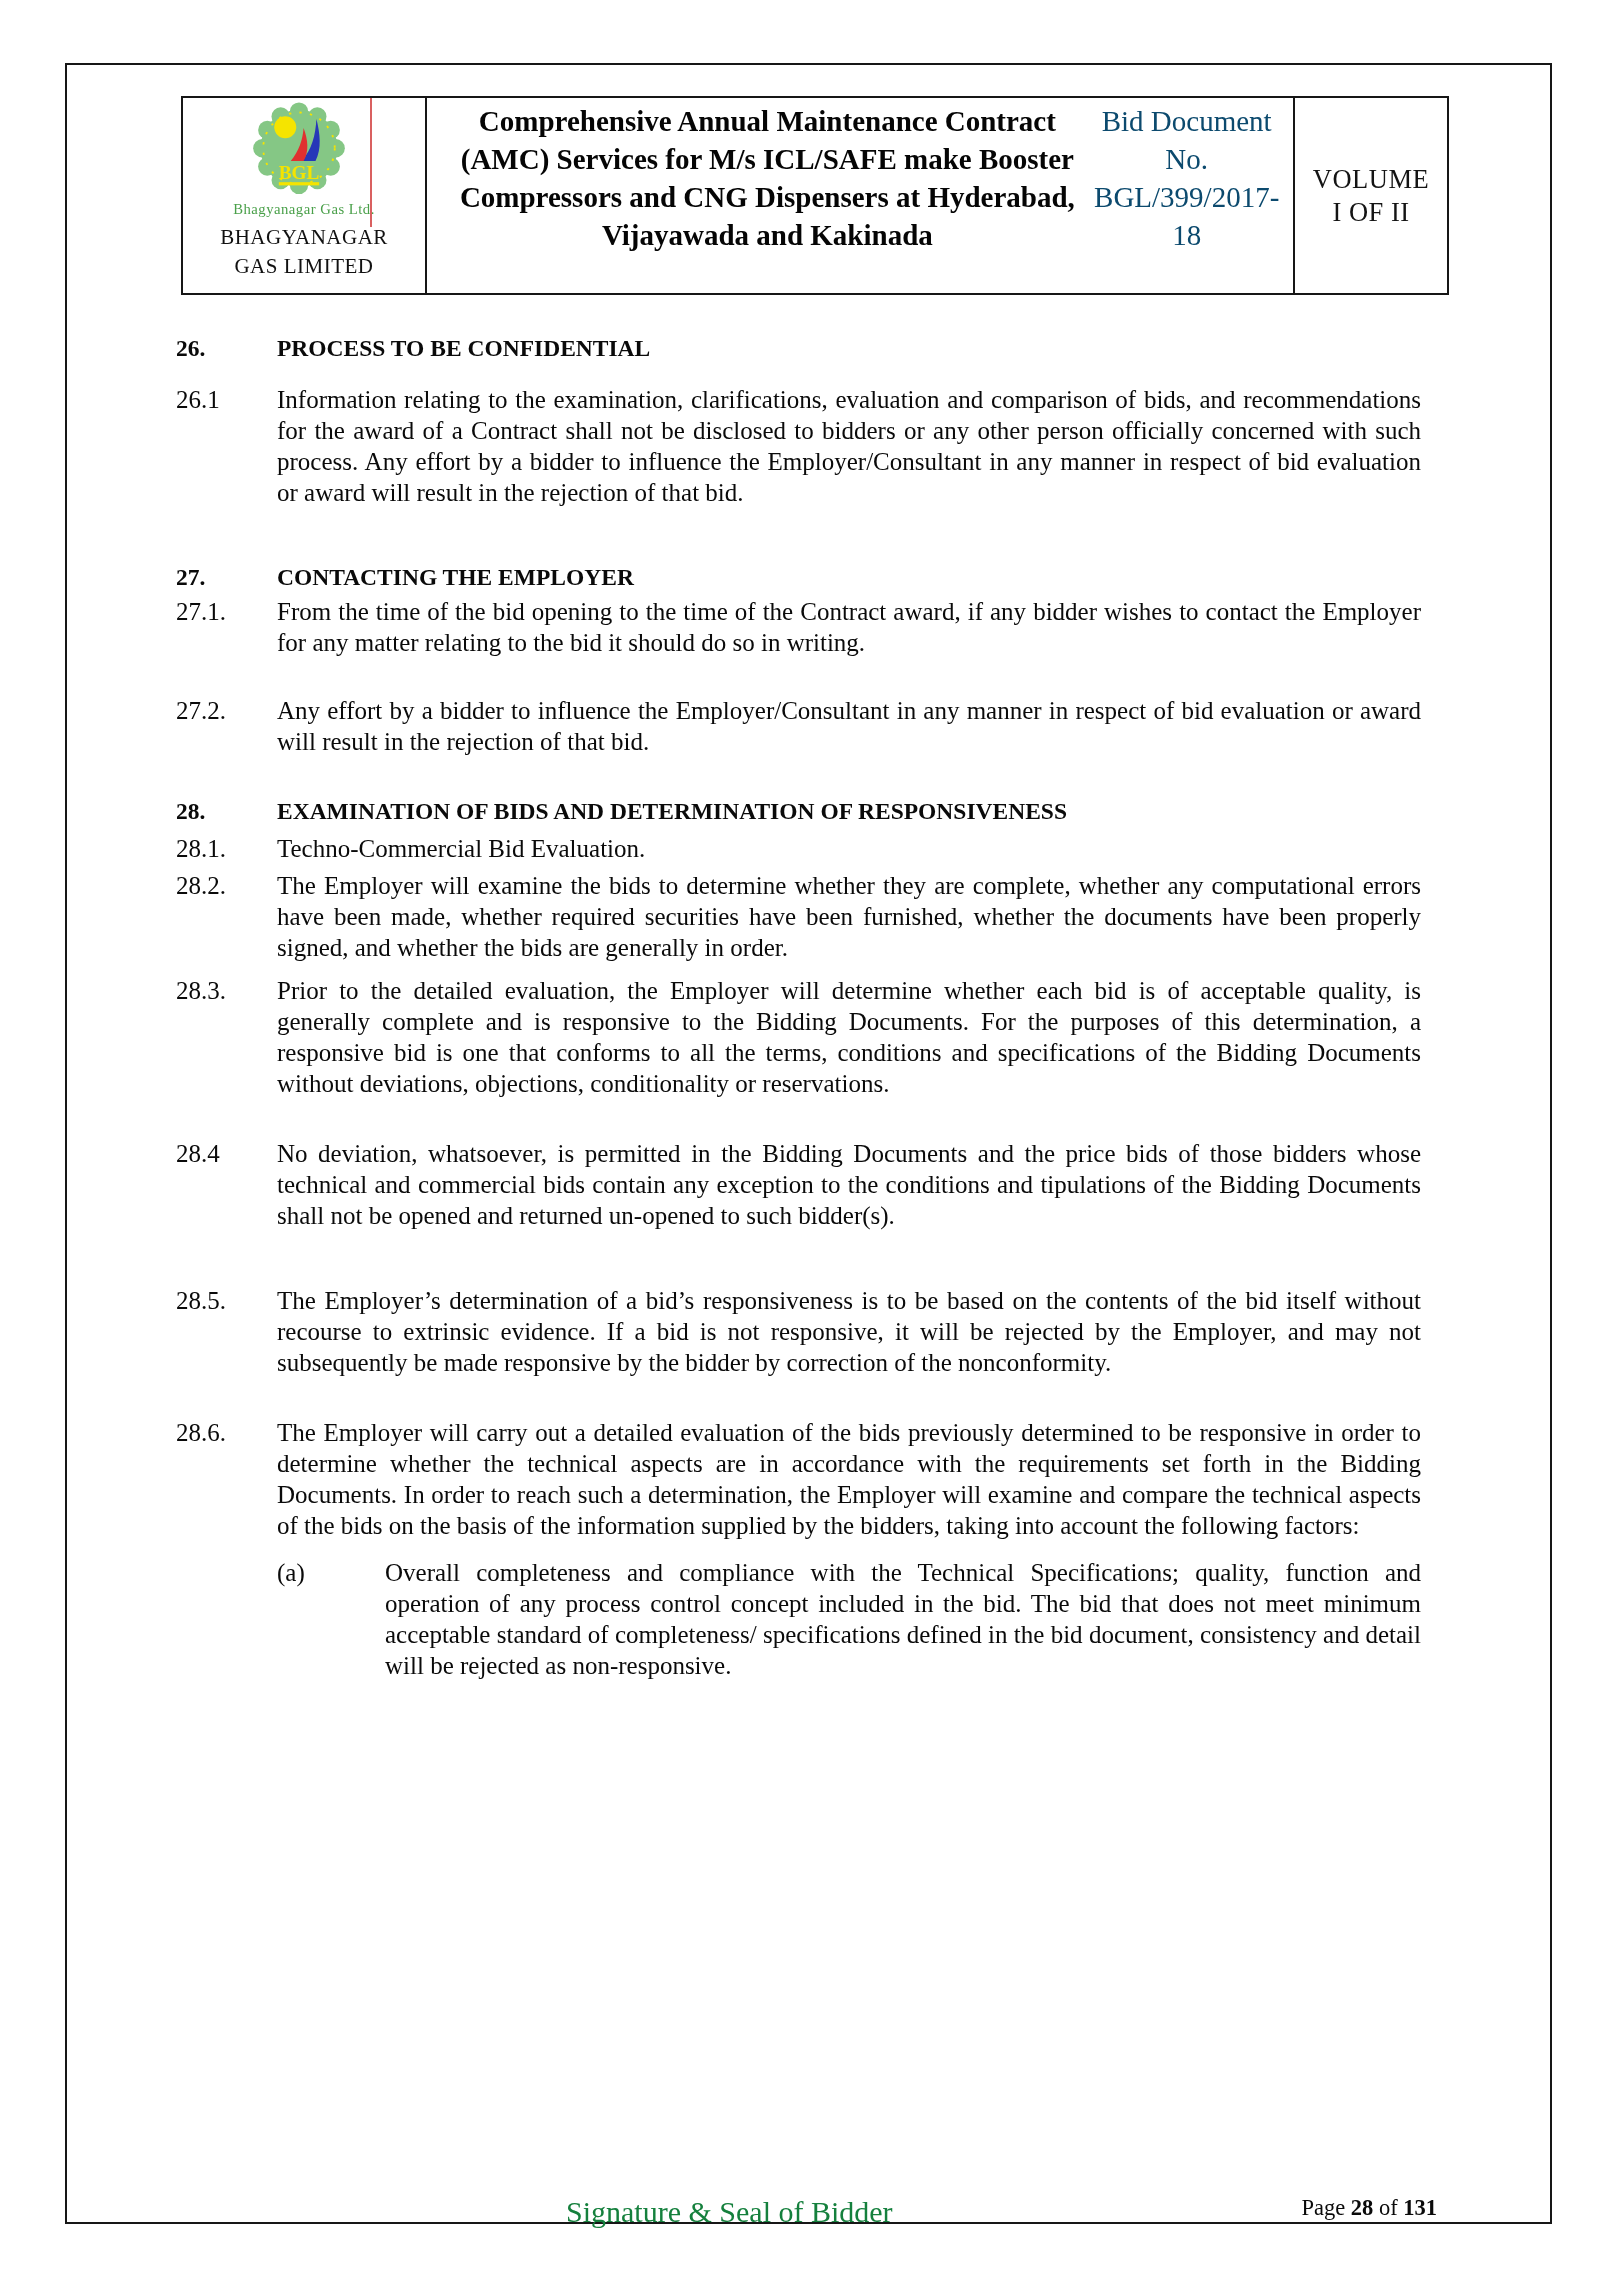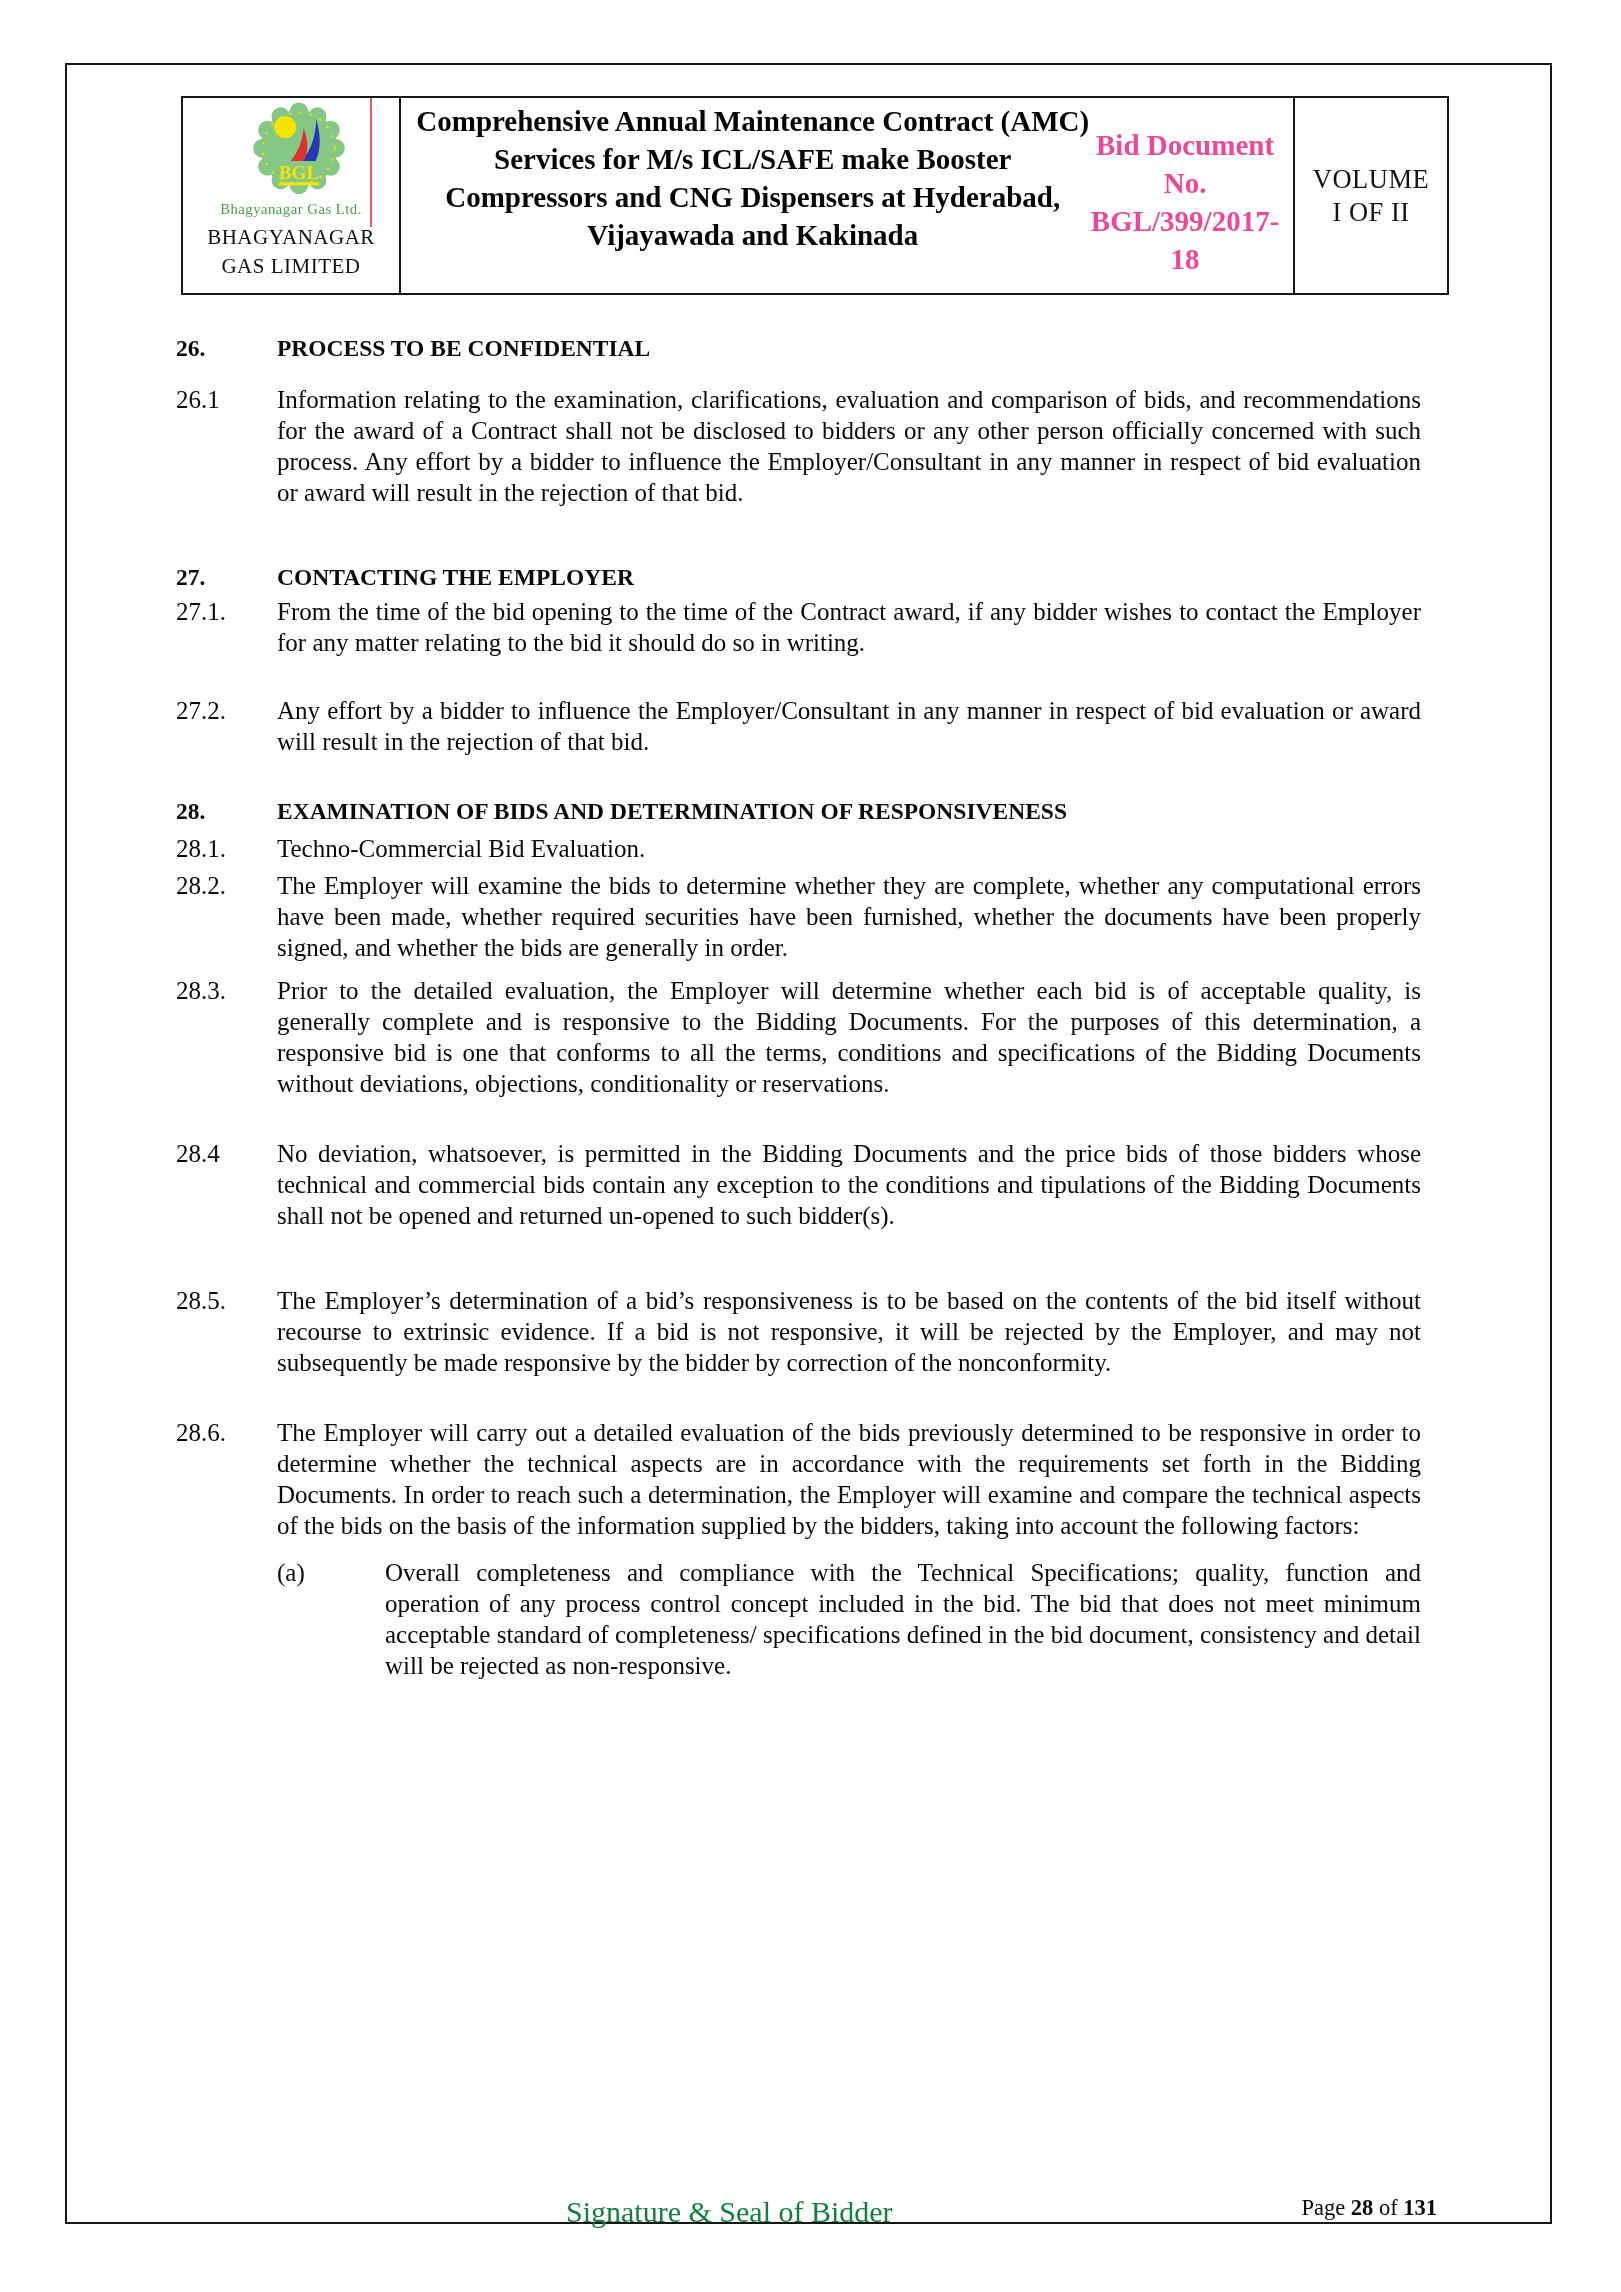--- a/index.html
+++ b/index.html
@@ -16,21 +16,21 @@
     border:2px solid #161616;
     box-sizing:border-box;
   }
   
   .header-table{
     position:absolute;left:181px;top:96px;width:1268px;height:199px;
     display:flex;border:2.9px solid #161616;box-sizing:border-box;
     background:#fff;
   }
   .logo-cell{
-    width:218px;flex:0 0 auto;border-right:2.9px solid #161616;box-sizing:border-box;
+    width:244px;flex:0 0 auto;border-right:2.9px solid #161616;box-sizing:border-box;
     position:relative;text-align:center;padding-top:3.9px;
   }
   .red-artifact{
     position:absolute;top:0;left:187px;width:2px;height:129px;
     background:var(--artifact-red,#d96060);
   }
   .logo-emblem{display:block;margin:0 auto;margin-left:61px;}
   .logo-caption{
     font-size:14.7px;line-height:16.7px;color:var(--logo-green-dark,#4aa04a);
     margin-top:1px;letter-spacing:0.5px;
@@ -41,21 +41,21 @@
   }
   .title-cell{
     flex:1 1 auto;border-right:2.9px solid #161616;box-sizing:border-box;
     display:flex;flex-direction:row;justify-content:center;
     text-align:center;padding:3.9px 13.7px;
   }
   .doc-title{
     font-weight:bold;font-size:29px;line-height:38px;color:#050505;
   }
   .doc-number{
-    font-weight:bold;font-size:29px;line-height:38px;color:#ec4899;margin-top:24px;
+    font-weight:normal;font-size:29px;line-height:38px;color:#0c4a6e;
   }
   .volume-cell{
     width:152px;flex:0 0 auto;display:flex;flex-direction:column;
     justify-content:center;text-align:center;
     font-size:26.5px;line-height:33px;color:#141414;letter-spacing:0.5px;
   }
   
   .content{
     position:absolute;left:176px;top:333px;width:1245px;
   }

